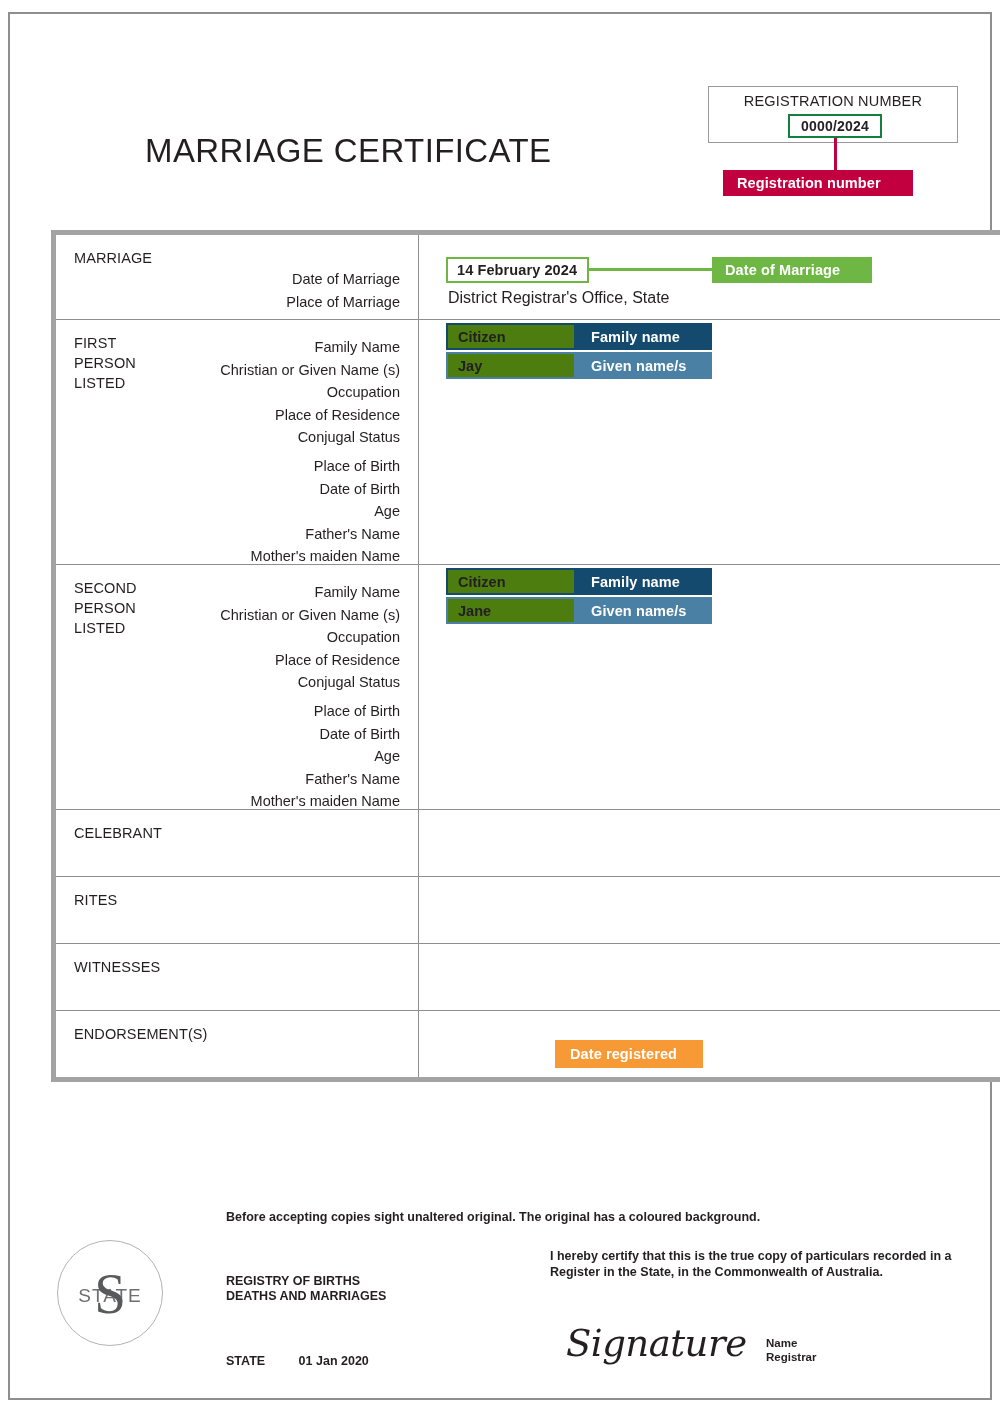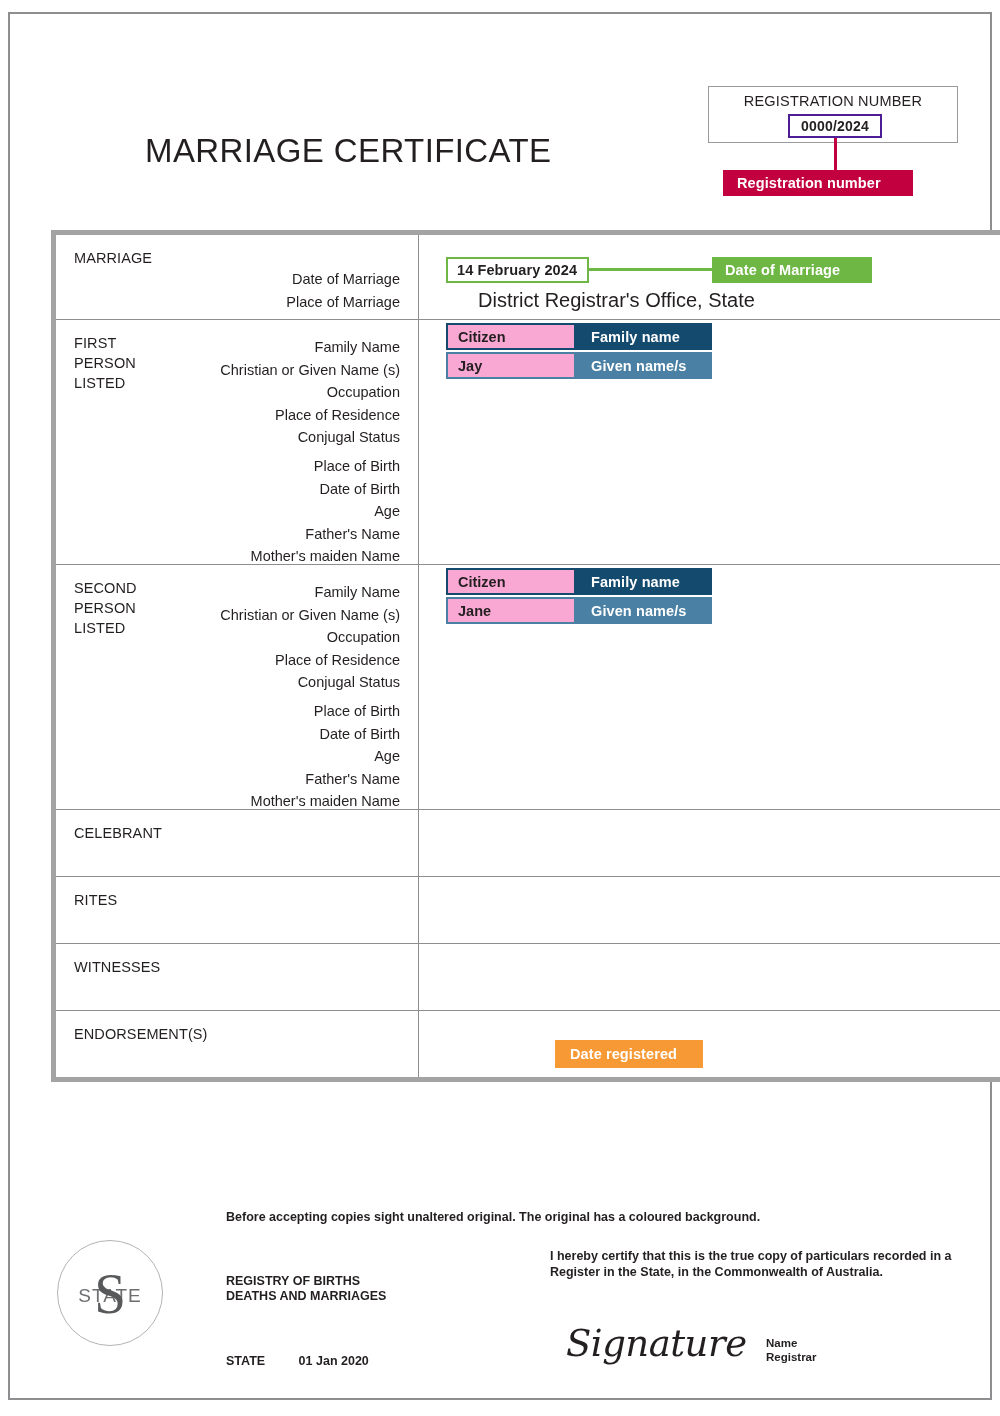--- a/index.html
+++ b/index.html
@@ -43,21 +43,21 @@
     left: 0; right: 0; top: 6px;
     text-align: center;
     font-size: 14.5px;
     letter-spacing: .2px;
     color: #231f20;
   }
   .regnum-value-box {
     position: absolute;
     left: 778px; top: 100px;
     width: 94px; height: 24px;
-    border: 2px solid #4c1d95;
+    border: 2px solid #15803d;
     display: flex; align-items: center; justify-content: center;
     background: #fff;
     z-index: 4;
   }
   .regnum-value {
     font-size: 14px; font-weight: 600; color: #231f20;
     letter-spacing: .2px;
   }
   .regnum-connector {
     position: absolute;
@@ -116,23 +116,22 @@
     padding-right: 4px;
   }
   .field-labels .fl { display: block; }
 
   
   .mar-left { height: 84px; }
   .mar-labels { padding-top: 22px; }
   .mar-right { height: 84px; }
   .value-plain {
     position: absolute;
-    font-size: 20px;
-    color: #231f20;
-    margin-left: 30px;
+    font-size: 16px;
+    color: #231f20;
   }
   .dom-box {
     position: absolute;
     left: 27px; top: 22px;
     width: 143px; height: 26px;
     border: 2px solid #6eb744;
     display: flex; align-items: center;
     padding-left: 9px;
     background: #fff;
     z-index: 3;
@@ -158,21 +157,21 @@
   .p-left { height: 244px; }
   .p-right { height: 244px; }
   .p-labels { padding-top: 5px; }
   .p-labels .gap { display:block; height: 6px; }
 
   .nm-box {
     position: absolute;
     width: 143px; height: 27px;
     display: flex; align-items: center;
     padding-left: 10px;
-    background: #f9a8d4;
+    background: #4d7c0f;
     z-index: 3;
   }
   .nm-box span { font-size: 14.5px; font-weight: 600; }
   .nm-fam { left: 27px; top: 3px; border: 2px solid #134a6e; }
   .nm-giv { left: 27px; top: 32px; border: 2px solid #4a80a4; }
 
   .nm-line {
     position: absolute;
     width: 22px; height: 3px;
     z-index: 2;

